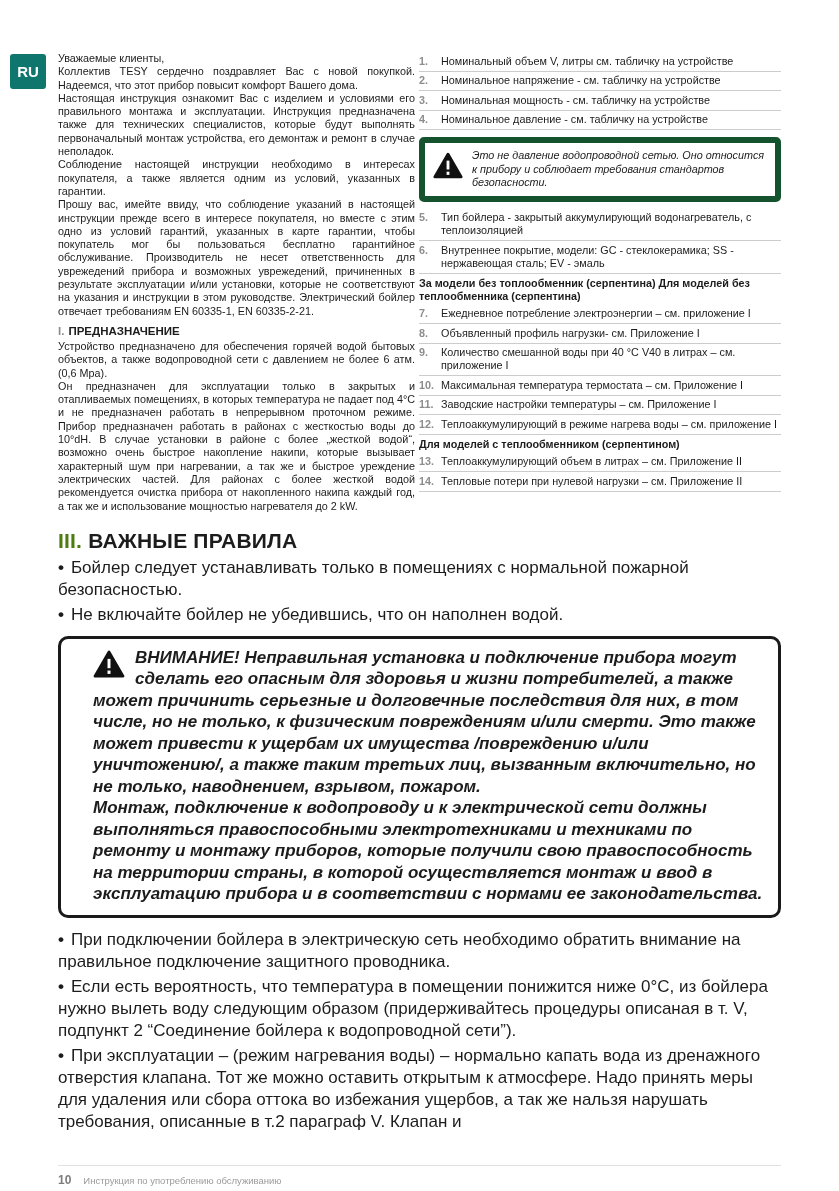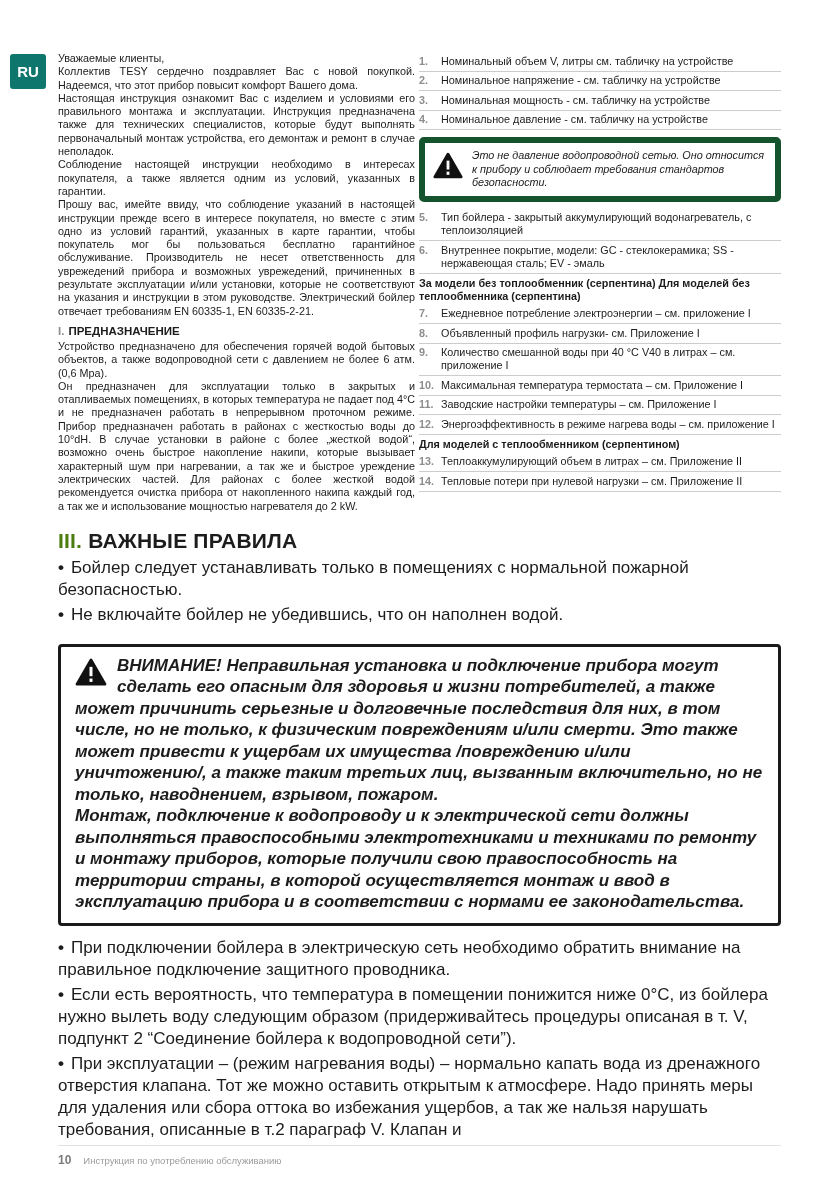--- a/index.html
+++ b/index.html
@@ -44,30 +44,30 @@
   }
   .note-box .tri { flex: 0 0 auto; margin-top: 3px; }
 
   .sec3-title { margin: 16px 0 4px 0; font-size: 21px; font-weight: bold; letter-spacing: 0.2px; }
   .sec3-title .num { color: #4d7c0f; margin-right: 6px; }
 
   .big-bullet { margin: 2px 0 3px 0; font-size: 17px; line-height: 22px; }
   .big-bullet .b { font-weight: bold; margin-right: 7px; }
 
   .warn-box {
-    border: 3px solid #1a1a1a; border-radius: 4px;
-    padding: 8px 14px 10px 14px; margin: 18px 0 11px 0;
+    border: 3px solid #1a1a1a; border-radius: 10px;
+    padding: 8px 14px 10px 32px; margin: 10px 0 11px 0;
     font-weight: bold; font-style: italic;
     font-size: 17px; line-height: 21.5px;
   }
   .warn-box p { margin: 0; }
   .warn-box .warn-icon { float: left; margin: 3px 10px 2px 0; }
 
   .footer {
-    position: absolute; left: 58px; right: 58px; bottom: 24px;
+    position: absolute; left: 58px; right: 58px; bottom: 4px;
     display: flex; align-items: baseline; gap: 12px;
     border-top: 1px solid #e2e2e2; padding-top: 7px;
   }
   .footer .pnum { font-weight: bold; font-size: 12px; color: #7c7c7c; }
   .footer .ftext { font-size: 9.5px; color: #9b9b9b; }
 </style>
 </head>
 <body>
 
 <div class="page">
@@ -147,21 +147,21 @@
         <div class="tc-item">
           <span class="tc-num">10.</span>
           <span class="tc-text">Максимальная температура термостата – см. Приложение I</span>
         </div>
         <div class="tc-item">
           <span class="tc-num">11.</span>
           <span class="tc-text">Заводские настройки температуры – см. Приложение I</span>
         </div>
         <div class="tc-item">
           <span class="tc-num">12.</span>
-          <span class="tc-text">Энергоэффективность в режиме нагрева воды – см. приложение I</span>
+          <span class="tc-text">Теплоаккумулирующий в режиме нагрева воды – см. приложение I</span>
         </div>
 
         <div class="tc-subhead">Для моделей с теплообменником (серпентином)</div>
 
         <div class="tc-item">
           <span class="tc-num">13.</span>
           <span class="tc-text">Теплоаккумулирующий объем в литрах – см. Приложение II</span>
         </div>
         <div class="tc-item">
           <span class="tc-num">14.</span>

